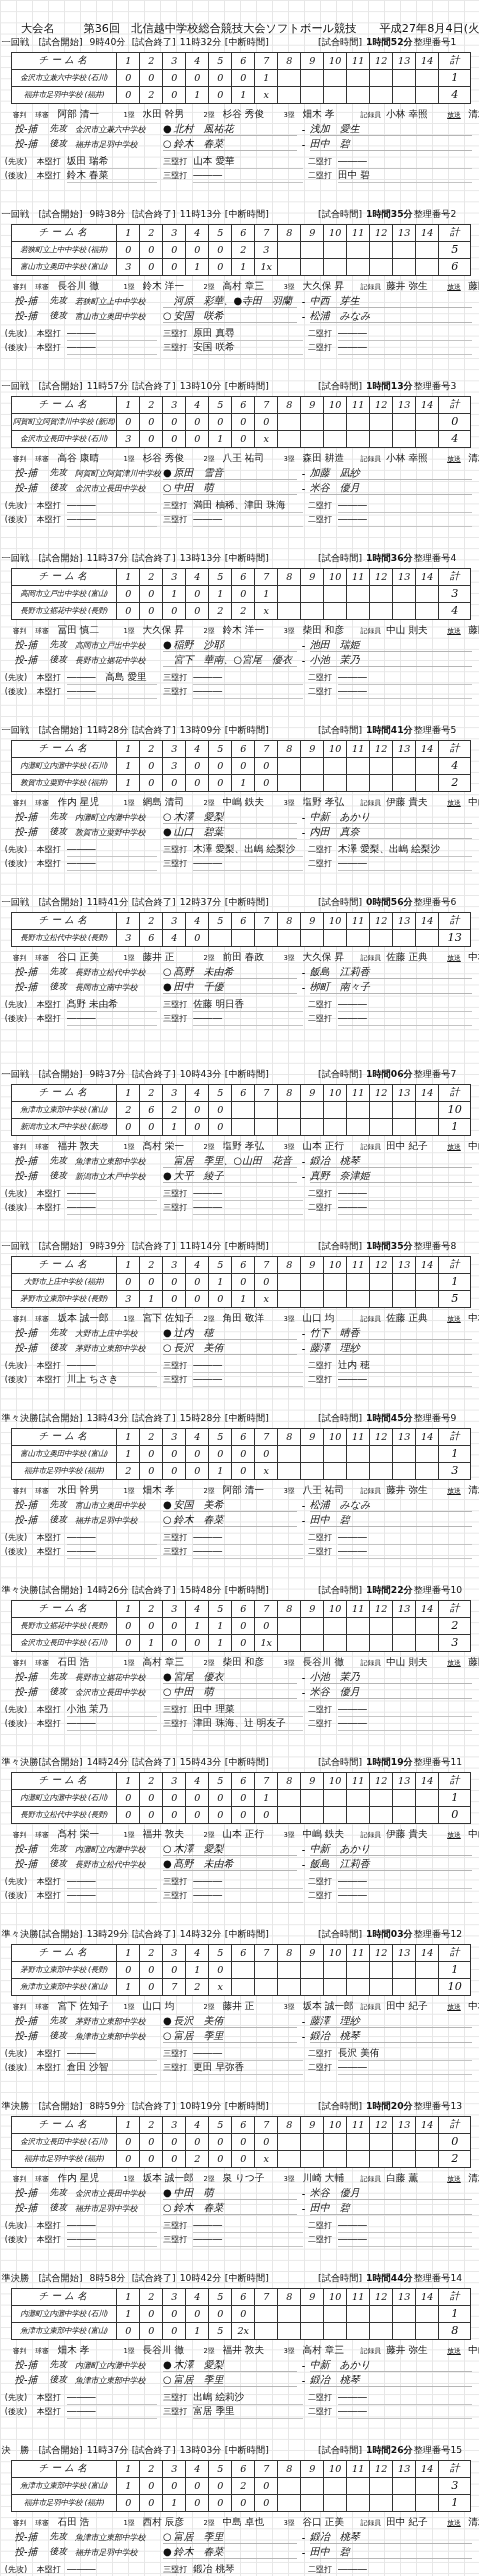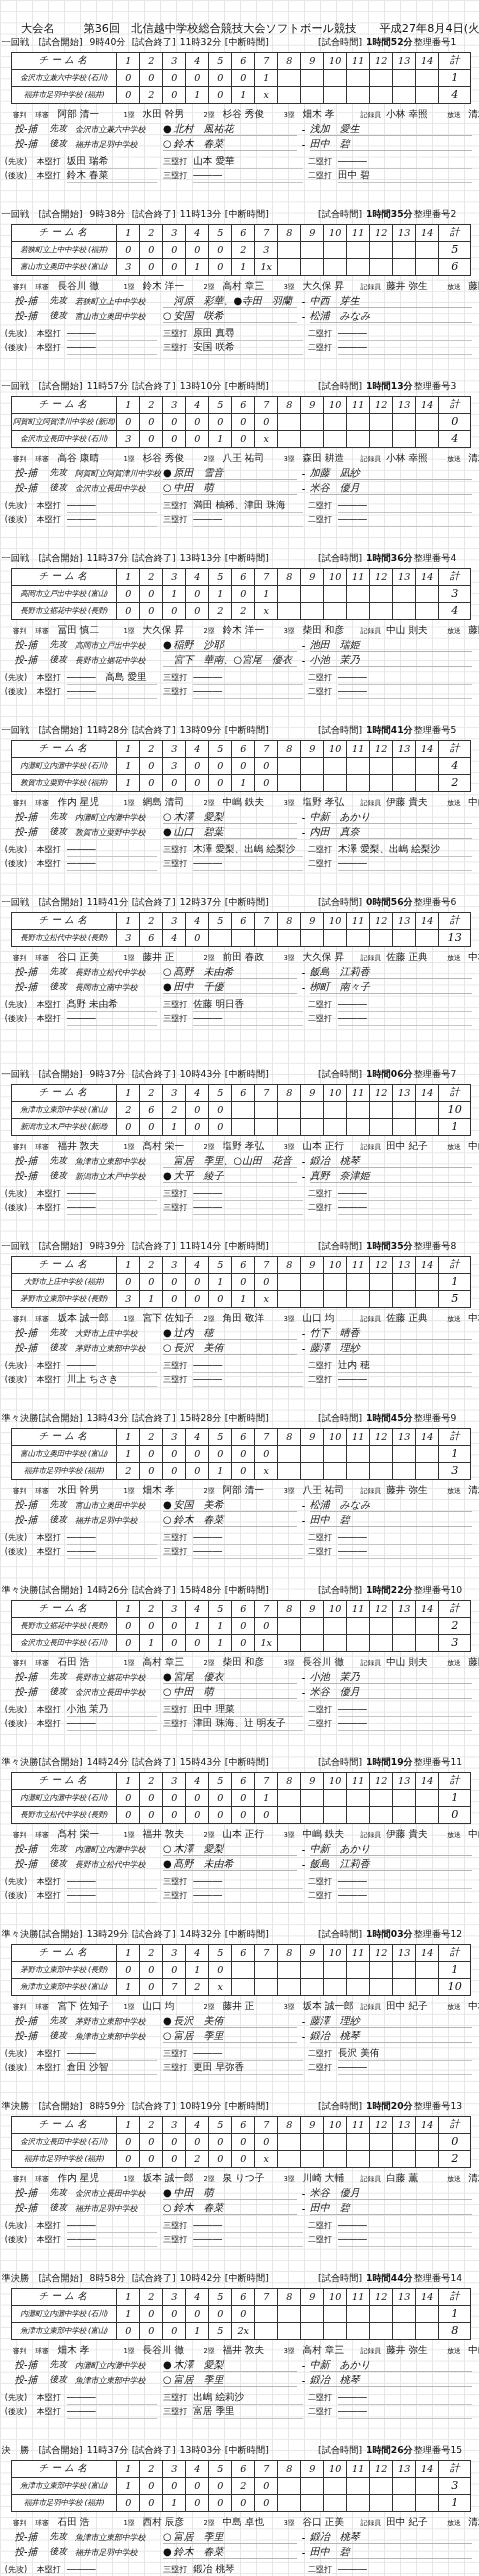--- a/index.html
+++ b/index.html
@@ -30,21 +30,21 @@
   .col-inn{width:23px;}
   .col-tot{width:32px;}
   .teamh{font-size:9.6px;letter-spacing:3.2px;}
   .teamc{font-size:7.6px;letter-spacing:-0.3px;text-align:left;padding-left:1.6px;}
   .inn{font-family:"DejaVu Serif","Liberation Serif",serif;font-size:9.6px;}
   .tot{font-family:"DejaVu Serif","Liberation Serif",serif;font-size:9.6px;}
   .totv{font-size:11.2px;text-align:right;padding-right:3.2px;}
   .umps{display:flex;align-items:center;height:13.6px;margin-top:4px;padding-left:12.8px;white-space:nowrap;}
   .ulab{font-size:6.8px;flex:0 0 auto;}
   .uname{font-size:9.6px;flex:0 0 auto;overflow:hidden;}
-  .u-ump{width:22.4px;font-family:Liberation Serif, serif;}.u-plate{width:22.4px;}.u-b1{width:19px;}.u-b2{width:19px;}.u-b3{width:19px;}.u-sc{width:25.6px;}.u-an{width:21px;}
+  .u-ump{width:22.4px;font-family:Liberation Serif, serif;}.u-plate{width:22.4px;}.u-b1{width:19px;}.u-b2{width:19px;}.u-b3{width:19px;}.u-sc{width:25.6px;}.u-an{width:21px;text-decoration:underline;}
   .n-plate{width:66px;}.n-b1{width:61px;}.n-b2{width:61px;}.n-b3{width:58px;}.n-sc{width:61px;}.n-an{width:56px;}
   .battery{display:flex;align-items:center;height:15px;padding-left:14.4px;white-space:nowrap;font-style:italic;}
   .blab{font-size:9.6px;width:35px;}
   .batk{font-size:8.8px;width:25.6px;}
   .bteam{font-size:8px;width:88px;letter-spacing:-0.2px;overflow:hidden;}
   .bpit{font-size:10px;width:134px;border-bottom:0.8px solid #b5b5b5;height:13.6px;}
   .bmark{display:inline-block;min-width:10.4px;}
   .bdash{font-size:9.6px;width:12.8px;text-align:center;}
   .bcat{font-size:10px;flex:1 1 auto;margin-right:8px;border-bottom:0.8px solid #b5b5b5;height:13.6px;}
   .hits{display:flex;align-items:center;height:14px;padding-left:4.8px;white-space:nowrap;}

